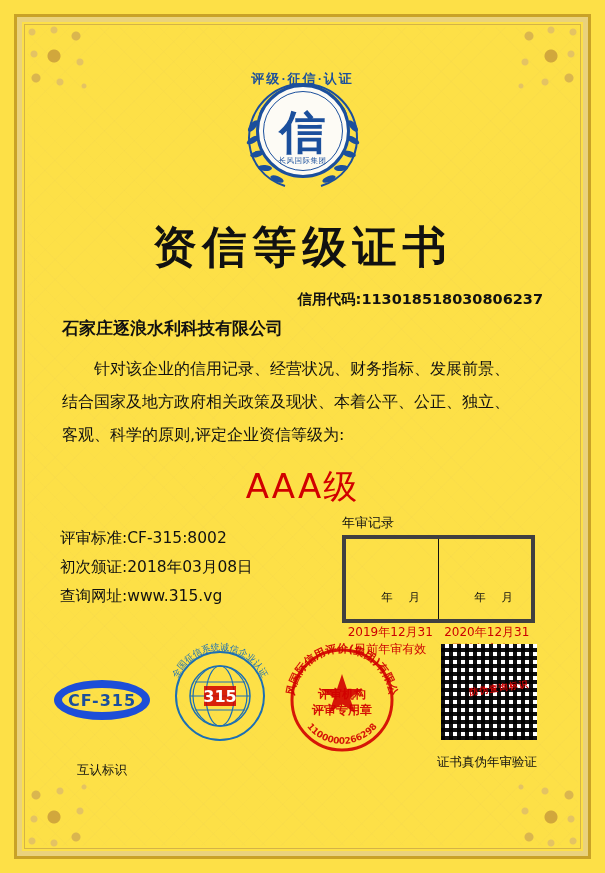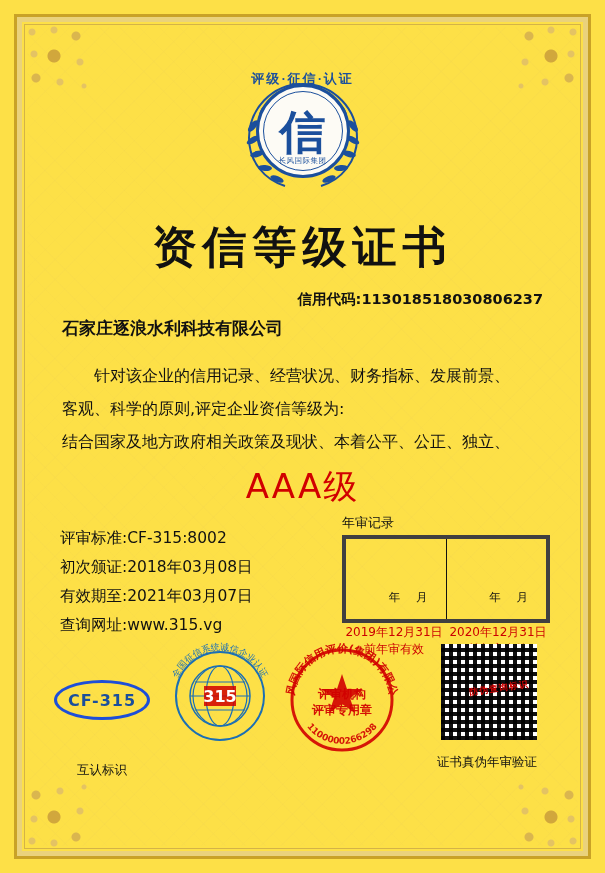--- a/index.html
+++ b/index.html
@@ -164,21 +164,20 @@
   }
   .body-text {
     position: absolute;
     top: 320px;
     left: 30px;
     right: 26px;
     font-size: 16px;
     line-height: 33px;
     color: #111;
     font-family: "DejaVu Sans", sans-serif;
-    margin-top: 7px;
   }
   .body-text .indent { text-indent: 32px; }
 
   .grade {
     position: absolute;
     top: 432px;
     left: 0; right: 0;
     text-align: center;
     color: #d10000;
     font-size: 34px;
@@ -196,21 +195,21 @@
     line-height: 29px;
     color: #111;
     font-family: "DejaVu Sans", sans-serif;
   }
 
   
   .review-box {
     position: absolute;
     top: 482px;
     left: 310px;
-    width: 208px;
+    width: 193px;
   }
   .review-title {
     font-size: 13px;
     color: #111;
     margin-bottom: 3px;
     font-family: "DejaVu Sans", sans-serif;
   }
   .review-table {
     border: 4px solid #404040;
     height: 80px;
@@ -243,21 +242,21 @@
     padding-top: 1px;
   }
 
   
   .cf-badge {
     position: absolute;
     left: 22px;
     top: 648px;
     width: 96px;
     height: 40px;
-    border: 3px solid #1d4ed8;
+    border: 8px solid #1d4ed8;
     border-radius: 50%;
     box-sizing: border-box;
     color: #1b4f9c;
     font-size: 16px;
     font-weight: bold;
     letter-spacing: 1px;
     display: flex;
     align-items: center;
     justify-content: center;
     font-family: "DejaVu Sans", sans-serif;
@@ -365,30 +364,29 @@
     <div class="cert-title">资信等级证书</div>
 
     <div class="credit-code">
       <span>信用代码:</span><span>113018518030806237</span>
     </div>
 
     <div class="company-name">石家庄逐浪水利科技有限公司</div>
 
     <div class="body-text">
       <div class="indent">针对该企业的信用记录、经营状况、财务指标、发展前景、</div>
+      <div>结合国家及地方政府相关政策及现状、本着公平、公正、独立、</div>
       <div>客观、科学的原则,评定企业资信等级为:</div>
-      <div>结合国家及地方政府相关政策及现状、本着公平、公正、独立、</div>
     </div>
 
     <div class="grade">AAA级</div>
 
     <div class="details">
       <div>评审标准:CF-315:8002</div>
       <div>初次颁证:2018年03月08日</div>
-      <div>有效期至:2021年03月07日</div>
       <div>查询网址:www.315.vg</div>
     </div>
 
     <div class="review-box">
       <div class="review-title">年审记录</div>
       <div class="review-table">
         <div class="review-cell">
           <div class="ym">年 月</div>
         </div>
         <div class="review-cell">

